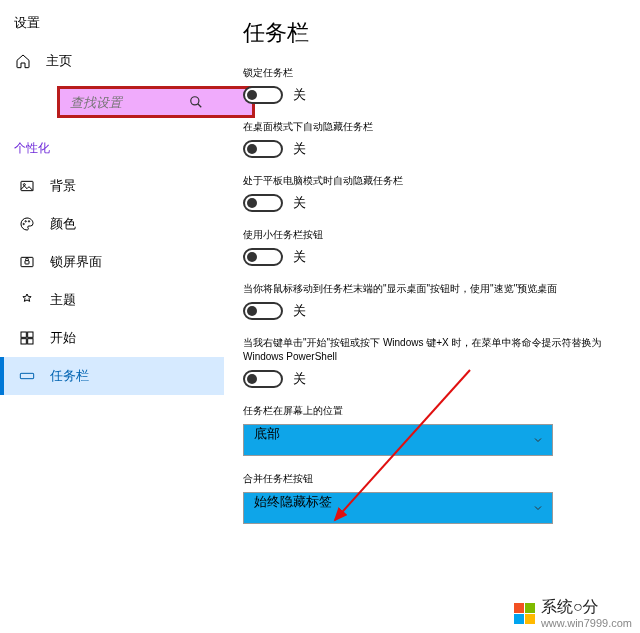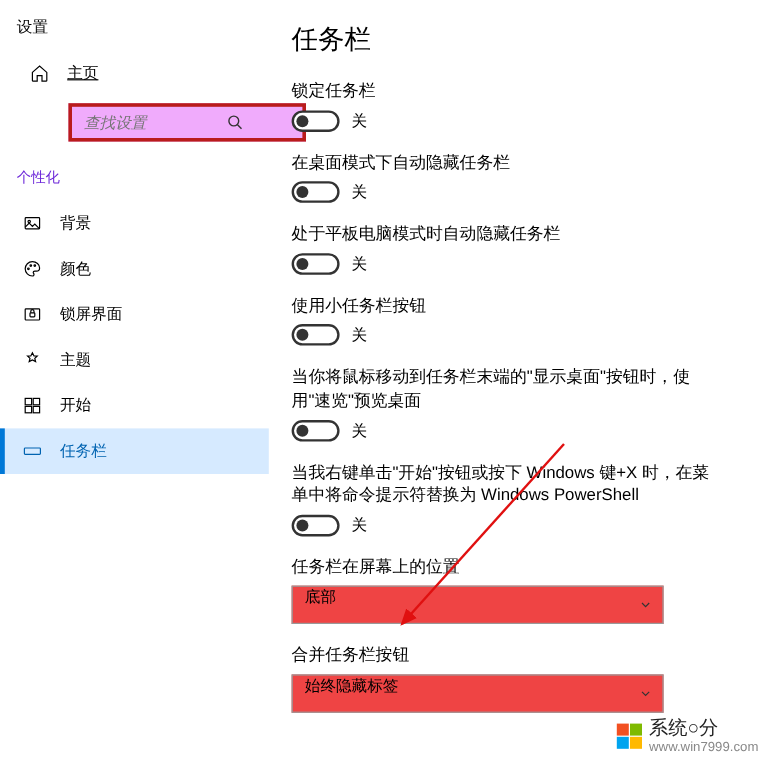--- a/index.html
+++ b/index.html
@@ -21,24 +21,23 @@
       border-right: 1px solid transparent;
     }
     .app-title {
       font-size: 13px;
       padding: 6px 0 12px 14px;
       color: #000;
     }
     .home-row {
       display: flex;
       align-items: flex-start;
-      padding: 8px 14px 8px 24px;
+      padding: 8px 14px 8px 14px;
       gap: 14px;
       cursor: pointer;
-      text-decoration: underline;
     }
     .home-row .icon, .nav-item .icon {
       width: 18px;
       height: 18px;
       display: flex;
       align-items: center;
       justify-content: center;
       color: #000;
     }
     .search-wrap {
@@ -87,21 +86,21 @@
       padding: 18px 30px 0 18px;
       overflow-y: auto;
     }
     .page-title {
       font-size: 22px;
       font-weight: 400;
       margin-bottom: 18px;
     }
     .setting-block { margin-bottom: 16px; }
     .setting-label {
-      font-size: 14px;
+      font-size: 10px;
       margin-bottom: 6px;
       line-height: 1.4;
     }
     .toggle {
       display: flex;
       align-items: center;
       gap: 10px;
       cursor: pointer;
       user-select:none;
     }
@@ -135,21 +134,21 @@
       margin-top: 6px;
       width: 310px;
       height: 32px;
       border: 1px solid #999;
       padding: 0 30px 12px 10px;
       display: flex;
       align-items: center;
       position: relative;
       cursor: pointer;
       font-size: 13px;
-      background: #ef4444;
+      background: #0ea5e9;
     }
     .dropdown .chevron {
       position: absolute;
       right: 8px;
       top: 50%;
       transform: translateY(-50%);
       color:#333;
     }
     
     .arrow-annotation {

